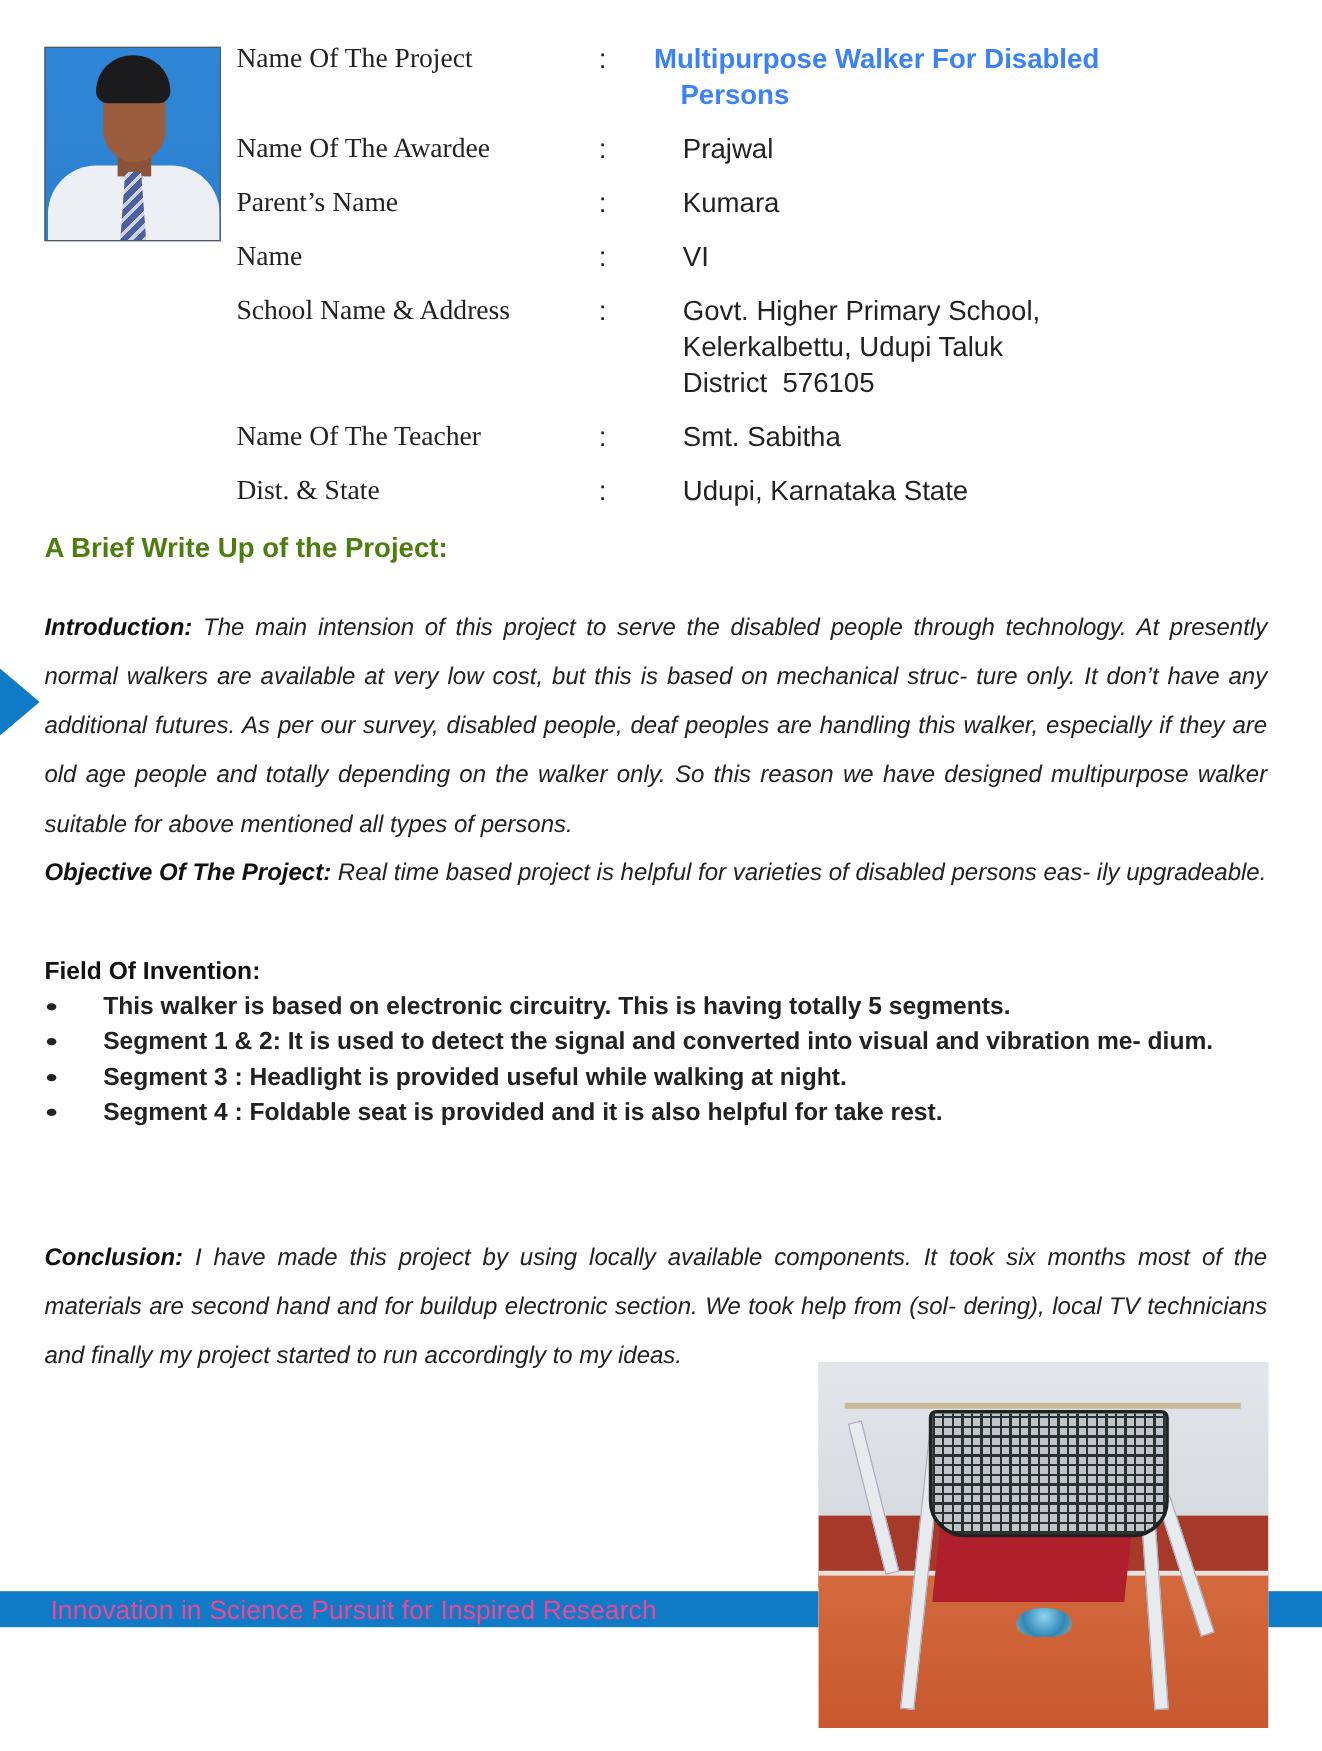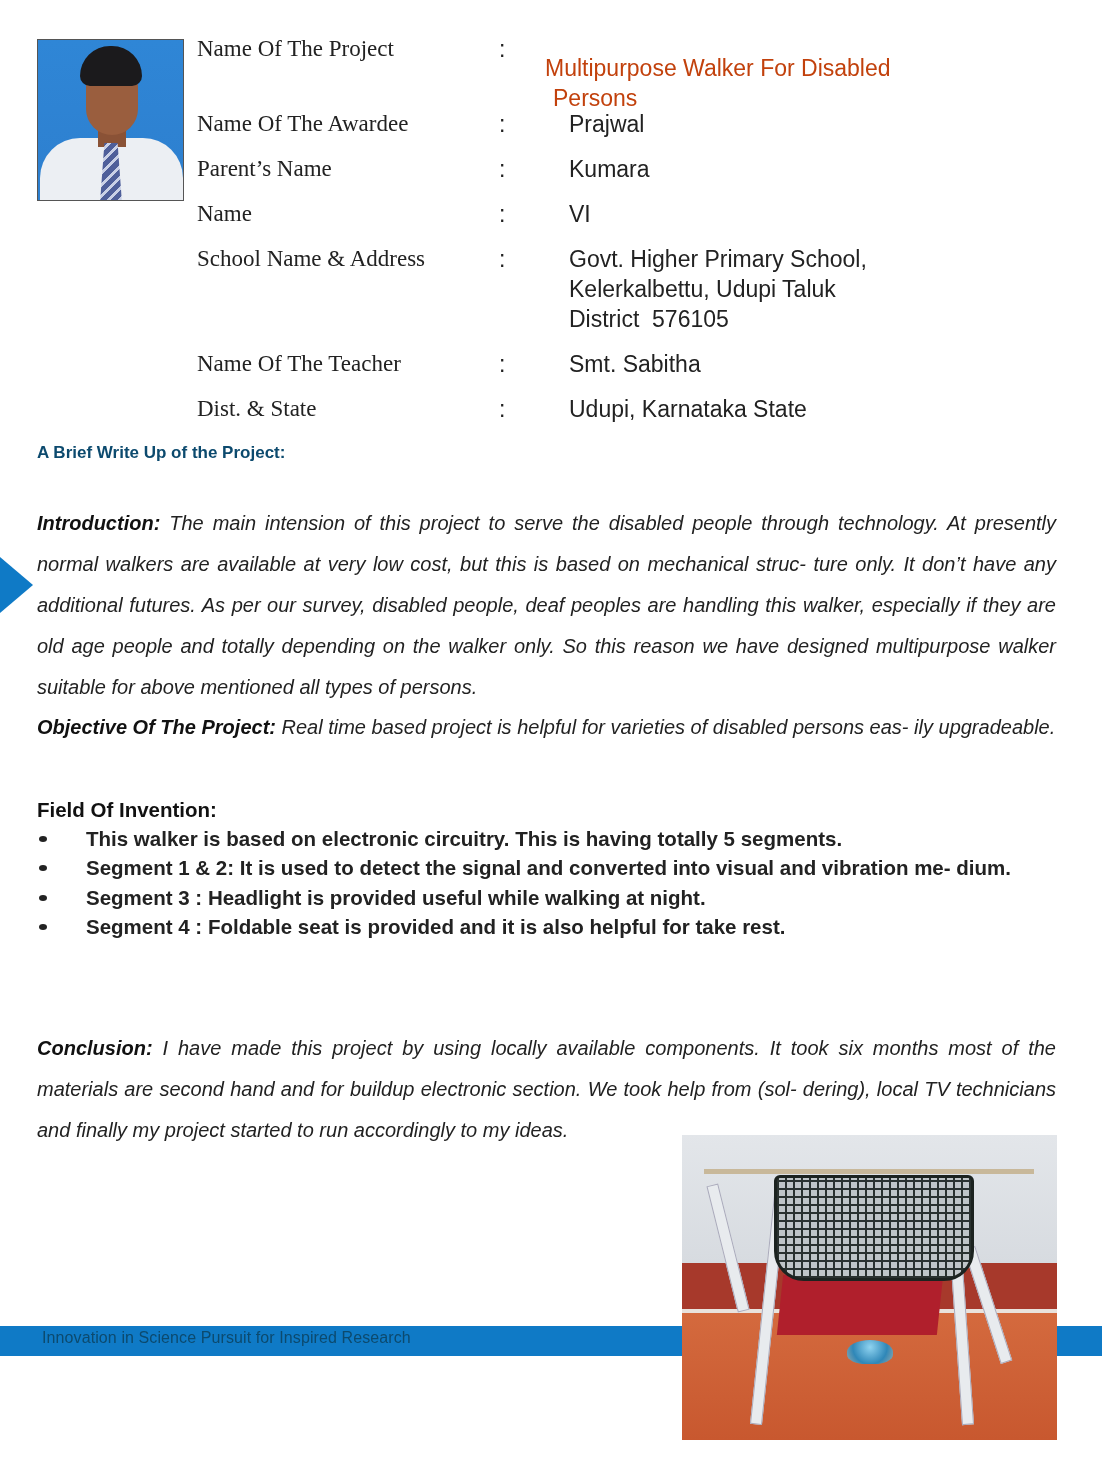--- a/index.html
+++ b/index.html
@@ -15,24 +15,24 @@
   .photo .face { position:absolute; left:48px; top:25px; width:52px; height:70px; background:#9a5e3e; border-radius:22px 22px 26px 26px; }
   .photo .neck { position:absolute; left:60px; top:85px; width:28px; height:22px; background:#8a5236; }
   .photo .shirt { position:absolute; left:2px; top:98px; width:143px; height:70px; background:#eceff3; border-radius:40px 40px 0 0; }
   .photo .tie { position:absolute; left:62px; top:103px; width:22px; height:60px;
     background: repeating-linear-gradient(135deg,#4f5f9a 0 5px,#c9d0e6 5px 8px); clip-path: polygon(20% 0,80% 0,100% 100%,0 100%); }
 
   .info-row { position: absolute; left: 197px; font-size: 23px; line-height: 30px; color: #222; }
   .info-label { position: absolute; left: 0; white-space: nowrap; font-family: Liberation Serif, serif; }
   .info-colon { position: absolute; left: 302px; }
   .info-value { position: absolute; left: 372px; white-space: nowrap; }
-  .title-value { color: #c2410c; font-weight: normal; left: 348px; line-height: 30px; margin-top: 19px; }
+  .title-value { color: #3b82f6; font-weight: bold; left: 348px; line-height: 30px; }
 
   .section-heading {
-    position: absolute; left: 37px; top: 443px; font-size: 17px; font-weight: bold; color: #0c4a6e;
+    position: absolute; left: 37px; top: 443px; font-size: 23px; font-weight: bold; color: #4d7c0f;
   }
   .para {
     position: absolute; left: 37px; width: 1019px; font-size: 20px; line-height: 41px;
     text-align: justify; color: #222; font-style: italic;
   }
   .para b { font-weight: bold; color: #111; }
 
   .arrow-marker {
     position: absolute; left: 0; top: 557px; width: 0; height: 0;
     border-top: 28px solid transparent; border-bottom: 28px solid transparent;
@@ -41,21 +41,21 @@
 
   .field-heading { position: absolute; left: 37px; top: 795px; font-size: 20.5px; font-weight: bold; color: #111; line-height: 29px; }
   .bullets { position: absolute; left: 37px; top: 824px; width: 1019px; list-style: none; font-weight: bold; }
   .bullets li { position: relative; padding-left: 49px; font-size: 20.5px; line-height: 29.3px; text-align: justify; color: #222; }
   .bullets li .dot { position: absolute; left: 2px; top: 12px; width: 8px; height: 6px; background: #222; border-radius: 50%; }
 
   .footer-band {
     position: absolute; left: 0; top: 1326px; width: 1102px; height: 30px; background: #0f7ac6;
   }
   .footer-text {
-    position: absolute; left: 42px; top: 1329px; font-size: 16px; color: #0c4a6e; letter-spacing: 0.1px;
+    position: absolute; left: 42px; top: 1329px; font-size: 22px; color: #ec4899; letter-spacing: 0.1px;
   }
 
   .walker-photo {
     position: absolute; left: 682px; top: 1135px; width: 375px; height: 305px; overflow: hidden;
     background: #dfe3e7;
   }
   .walker-photo .wall { position:absolute; left:0; top:0; width:100%; height:42%; background: linear-gradient(180deg,#e3e6ea,#d7dbe0); }
   .walker-photo .dado { position:absolute; left:0; top:42%; width:100%; height:20%; background:#a7392b; }
   .walker-photo .floor { position:absolute; left:0; top:58%; width:100%; height:42%; background: linear-gradient(180deg,#d46a3e,#c8582f); }
   .walker-photo .skirt { position:absolute; left:0; top:57%; width:100%; height:4px; background:#e9e2dc; }
@@ -76,21 +76,21 @@
   <div class="neck"></div>
   <div class="face"></div>
   <div class="hair"></div>
   <div class="tie"></div>
 </div>
 
 <div class="info-row" style="top:34px;">
   <span class="info-label">Name Of The Project</span>
   <span class="info-colon">:</span>
   <span class="info-value title-value">Multipurpose Walker For Disabled</span>
-  <span class="info-value title-value" style="top:30px; left:356px;">Persons</span>
+  <span class="info-value title-value" style="top:30px; left:370px;">Persons</span>
 </div>
 
 <div class="info-row" style="top:109px;">
   <span class="info-label">Name Of The Awardee</span>
   <span class="info-colon">:</span>
   <span class="info-value">Prajwal</span>
 </div>
 
 <div class="info-row" style="top:154px;">
   <span class="info-label">Parent’s Name</span>

